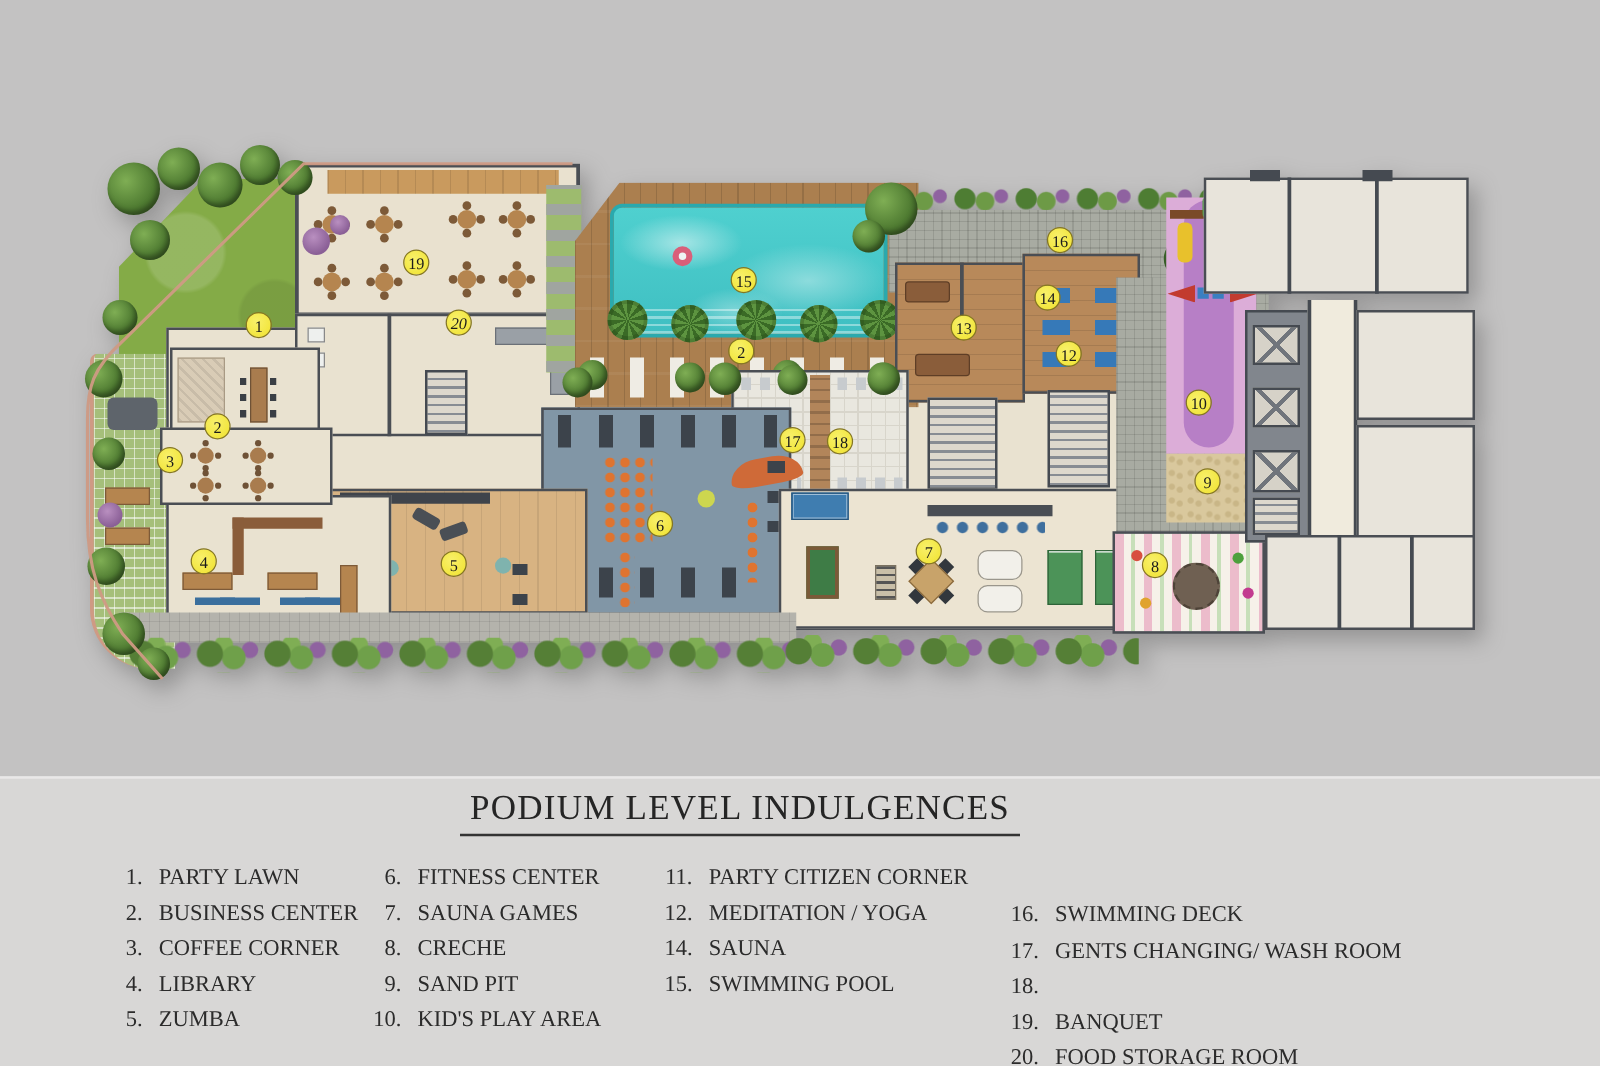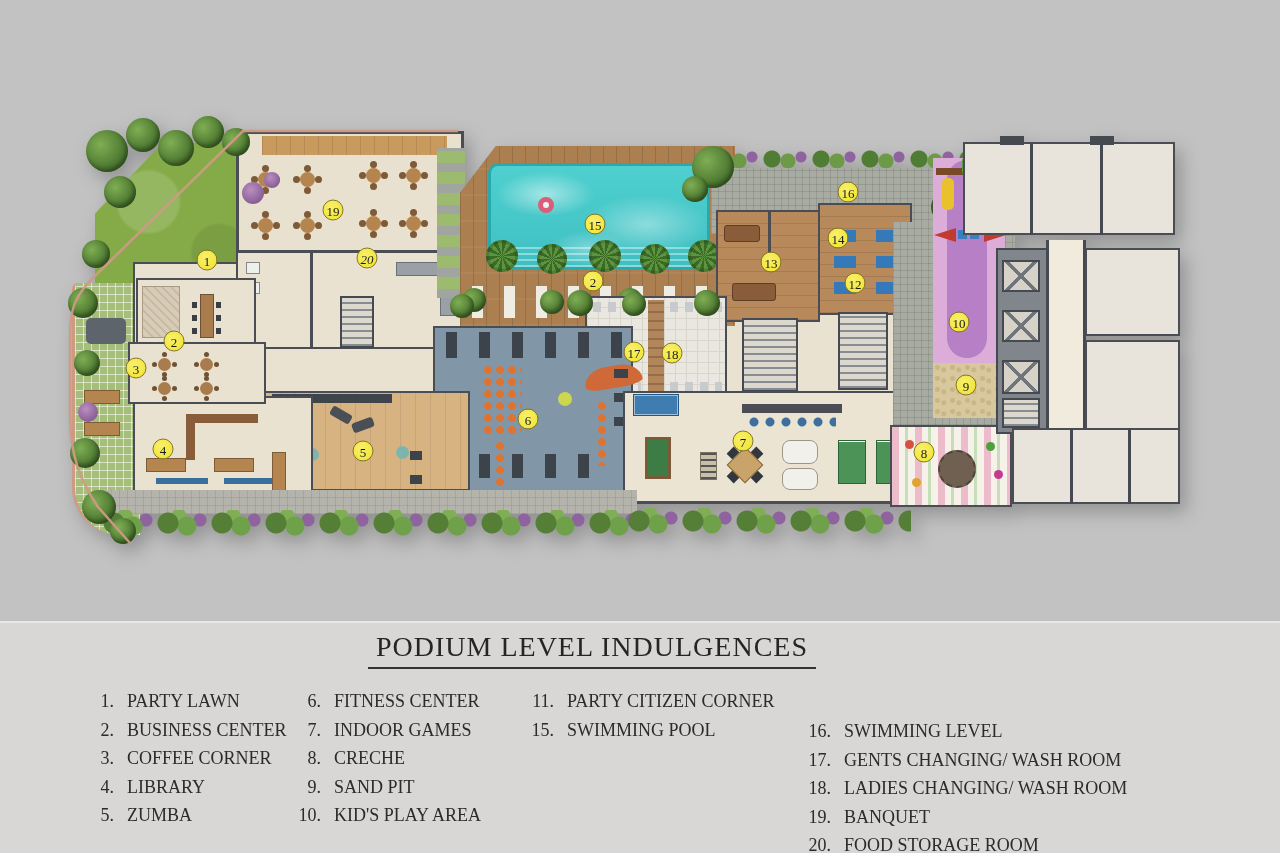--- a/index.html
+++ b/index.html
@@ -305,57 +305,64 @@
           <span class="lab">ZUMBA</span>
         </div>
       </div>
     <div class="legend-col c2">
         <div class="legend-row">
           <span class="num">6.</span>
           <span class="lab">FITNESS CENTER</span>
         </div>
         <div class="legend-row">
           <span class="num">7.</span>
-          <span class="lab">INDOOR GAMES</span>
+          <span class="lab">SAUNA GAMES</span>
         </div>
         <div class="legend-row">
           <span class="num">8.</span>
           <span class="lab">CRECHE</span>
         </div>
         <div class="legend-row">
           <span class="num">9.</span>
           <span class="lab">SAND PIT</span>
         </div>
         <div class="legend-row">
           <span class="num">10.</span>
           <span class="lab">KID'S PLAY AREA</span>
         </div>
       </div>
     <div class="legend-col c3">
         <div class="legend-row">
           <span class="num">11.</span>
           <span class="lab">PARTY CITIZEN CORNER</span>
         </div>
         <div class="legend-row">
+          <span class="num">12.</span>
+          <span class="lab">MEDITATION / YOGA</span>
+        </div>
+        <div class="legend-row">
+          <span class="num">14.</span>
+          <span class="lab">SAUNA</span>
+        </div>
+        <div class="legend-row">
           <span class="num">15.</span>
           <span class="lab">SWIMMING POOL</span>
         </div>
       </div>
     <div class="legend-col c4">
         <div class="legend-row">
           <span class="num">16.</span>
-          <span class="lab">SWIMMING LEVEL</span>
+          <span class="lab">SWIMMING DECK</span>
         </div>
         <div class="legend-row">
           <span class="num">17.</span>
           <span class="lab">GENTS CHANGING/ WASH ROOM</span>
         </div>
         <div class="legend-row">
           <span class="num">18.</span>
-          <span class="lab">LADIES CHANGING/ WASH ROOM</span>
         </div>
         <div class="legend-row">
           <span class="num">19.</span>
           <span class="lab">BANQUET</span>
         </div>
         <div class="legend-row">
           <span class="num">20.</span>
           <span class="lab">FOOD STORAGE ROOM</span>
         </div>
       </div>

